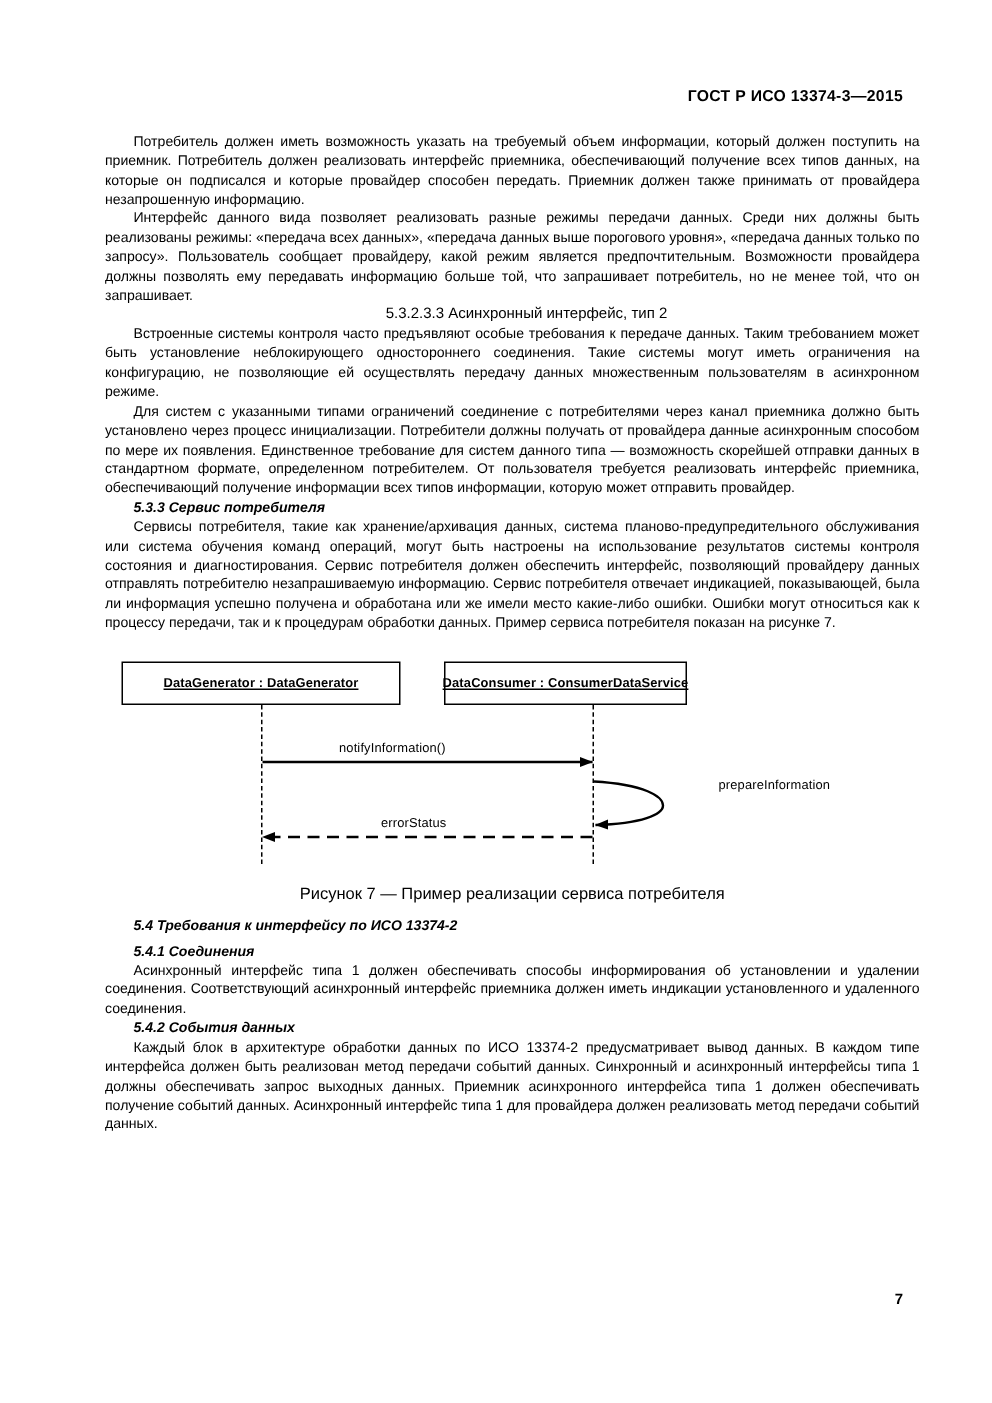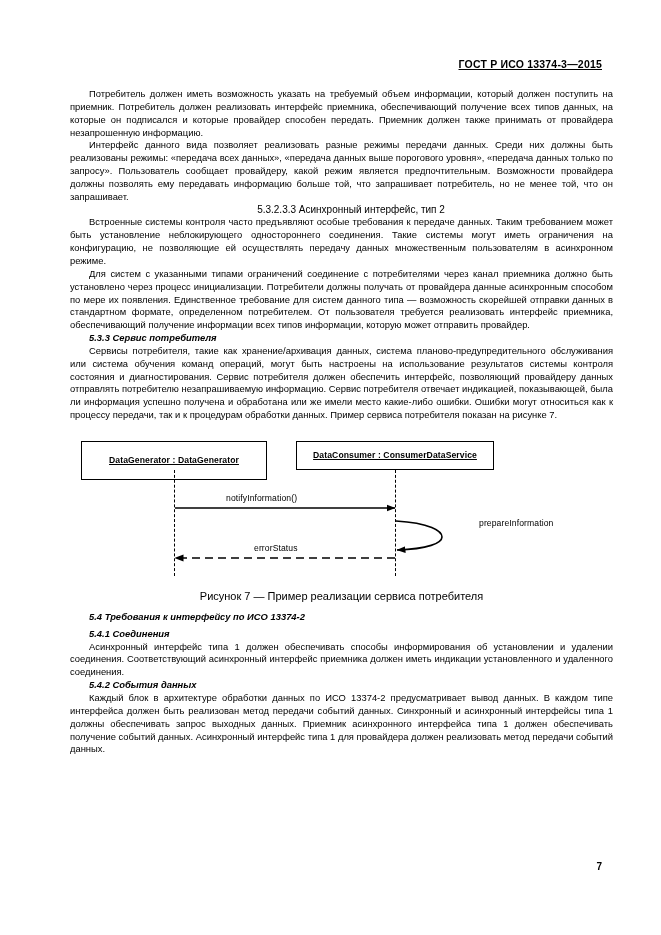--- a/index.html
+++ b/index.html
@@ -17,21 +17,20 @@
     overflow: hidden;
   }
   .doc-header {
     position: absolute;
     top: 58px;
     right: 59px;
     font-size: 10.5px;
     font-weight: bold;
     letter-spacing: 0.2px;
     white-space: nowrap;
-    text-decoration: underline;
   }
   .content {
     position: absolute;
     left: 70px;
     top: 88px;
     width: 543px;
   }
   p.body-text {
     margin: 0;
     font-size: 9.4px;
@@ -82,22 +81,22 @@
     align-items: center;
     justify-content: center;
   }
   .lifebox span {
     font-size: 8.6px;
     font-weight: bold;
     text-decoration: underline;
     white-space: nowrap;
     letter-spacing: 0.1px;
   }
-  #box-generator { left: 11px;  top: 10px; width: 186px; height: 39px; }
-  #box-consumer  { left: 226px; top: 10px; width: 198px; height: 29px; }
+  #box-generator { left: 11px;  top: 10px; width: 186px; height: 29px; }
+  #box-consumer  { left: 226px; top: 10px; width: 162px; height: 29px; }
 
   .lifeline {
     position: absolute;
     width: 0;
     border-left: 1.6px dashed #000;
   }
   #lifeline-generator { left: 104px; top: 39px; height: 106px; }
   #lifeline-consumer  { left: 325px; top: 39px; height: 106px; }
 
   .msg-label {

